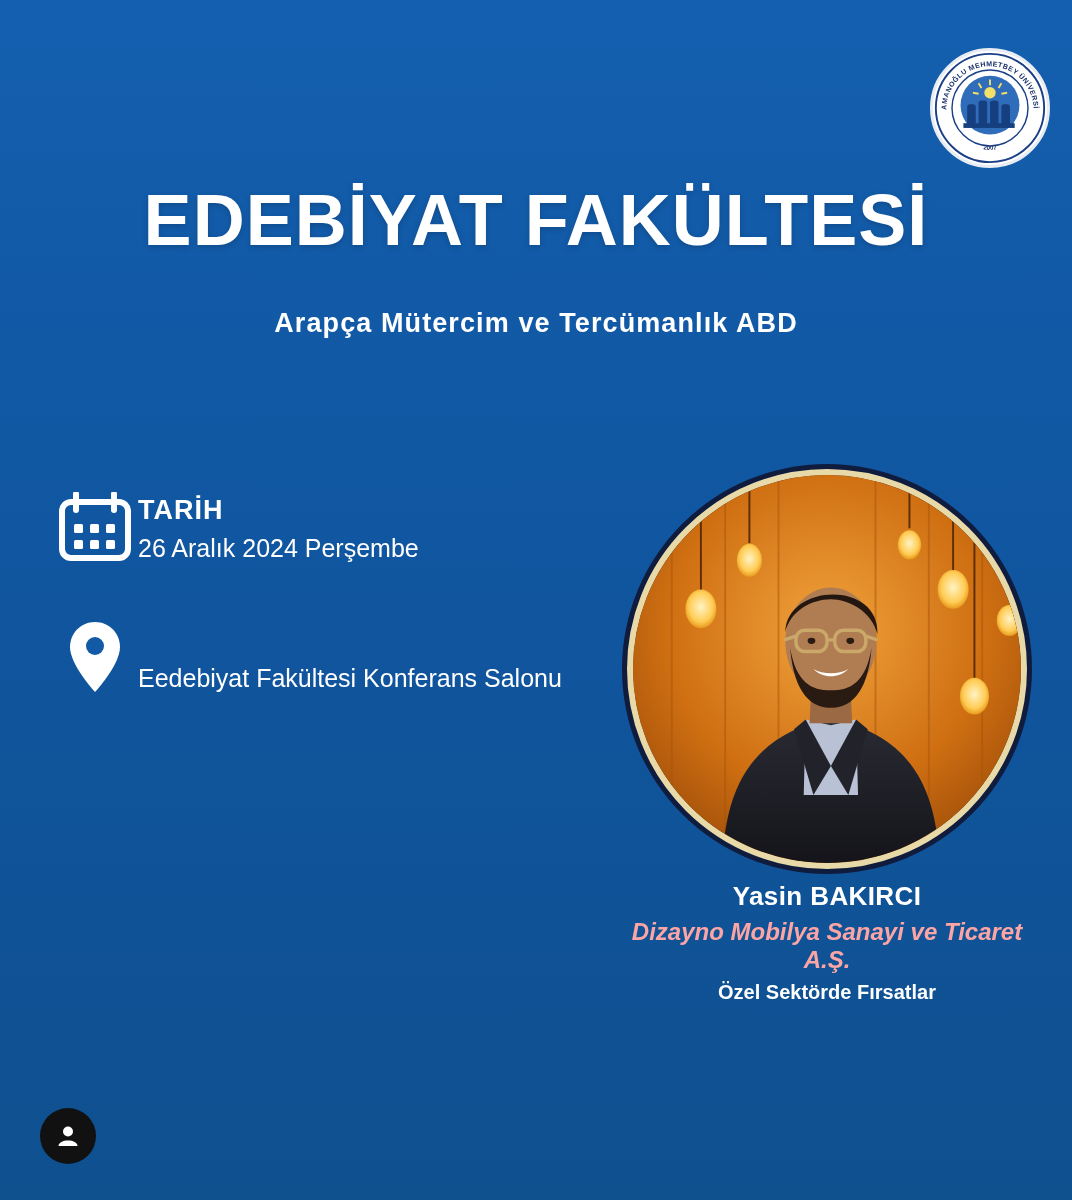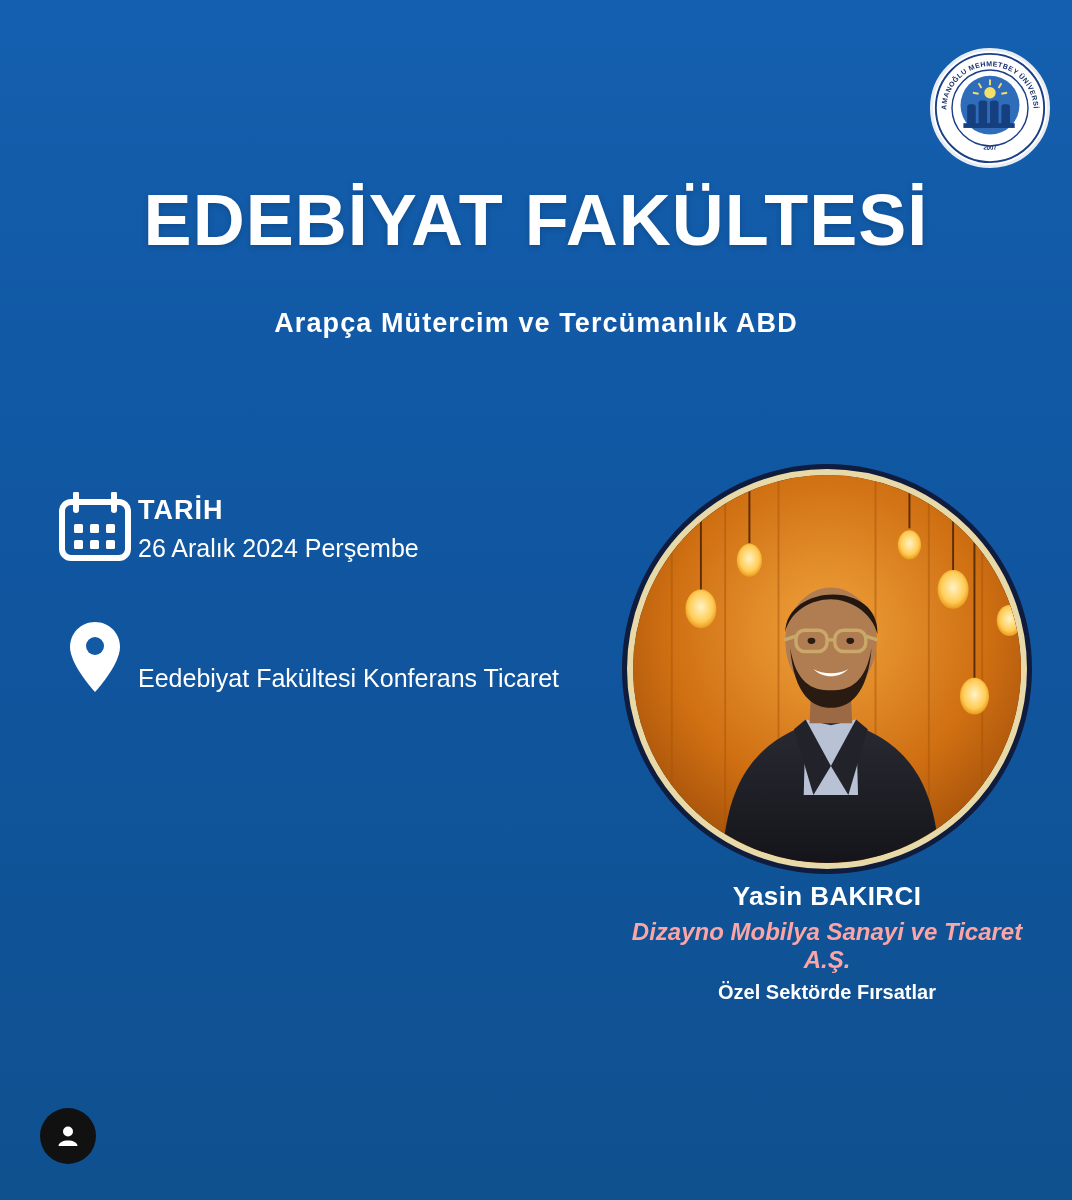--- a/index.html
+++ b/index.html
@@ -258,21 +258,21 @@
 
 
       <div class="detail-row">
         <div class="detail-icon">
           <svg width="66" height="78" viewBox="0 0 66 78" aria-hidden="true">
             <path d="M33 4 C19 4 8 15 8 29 C8 47 33 74 33 74 C33 74 58 47 58 29 C58 15 47 4 33 4 Z" fill="#ffffff"></path>
             <circle cx="33" cy="28" r="9" fill="#1259a6"></circle>
           </svg>
         </div>
         <div class="detail-text">
-          <div class="detail-value">Eedebiyat Fakültesi Konferans Ticaret</div>
+          <div class="detail-value">Eedebiyat Fakültesi Konferans Salonu</div>
         </div>
       </div>
 
     </div>
 
     <div class="speaker">
       <div class="photo-ring">
         <svg viewBox="0 0 400 400" aria-hidden="true">
           <defs>
             <radialGradient id="wallGrad" cx="50%" cy="40%" r="75%">

